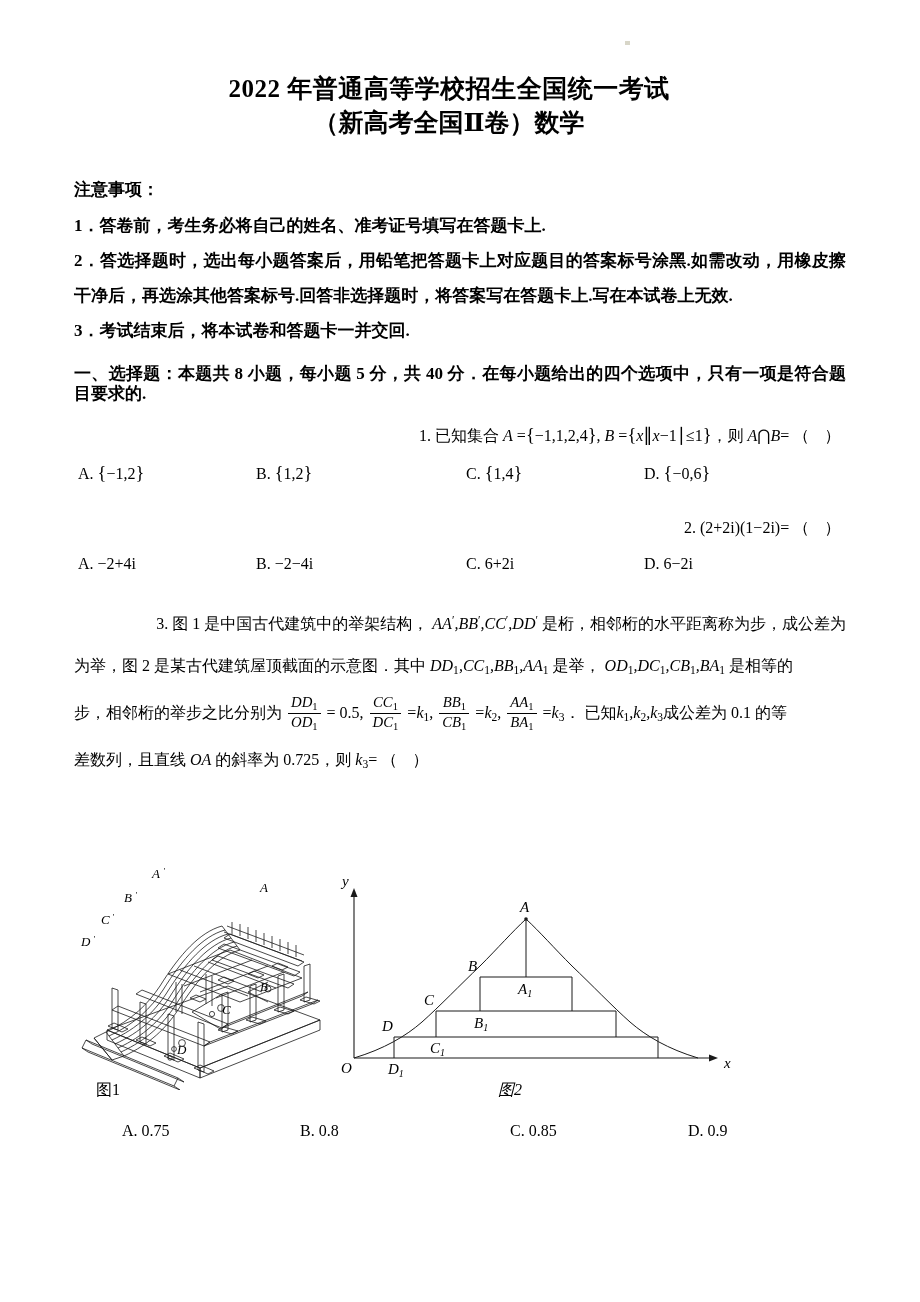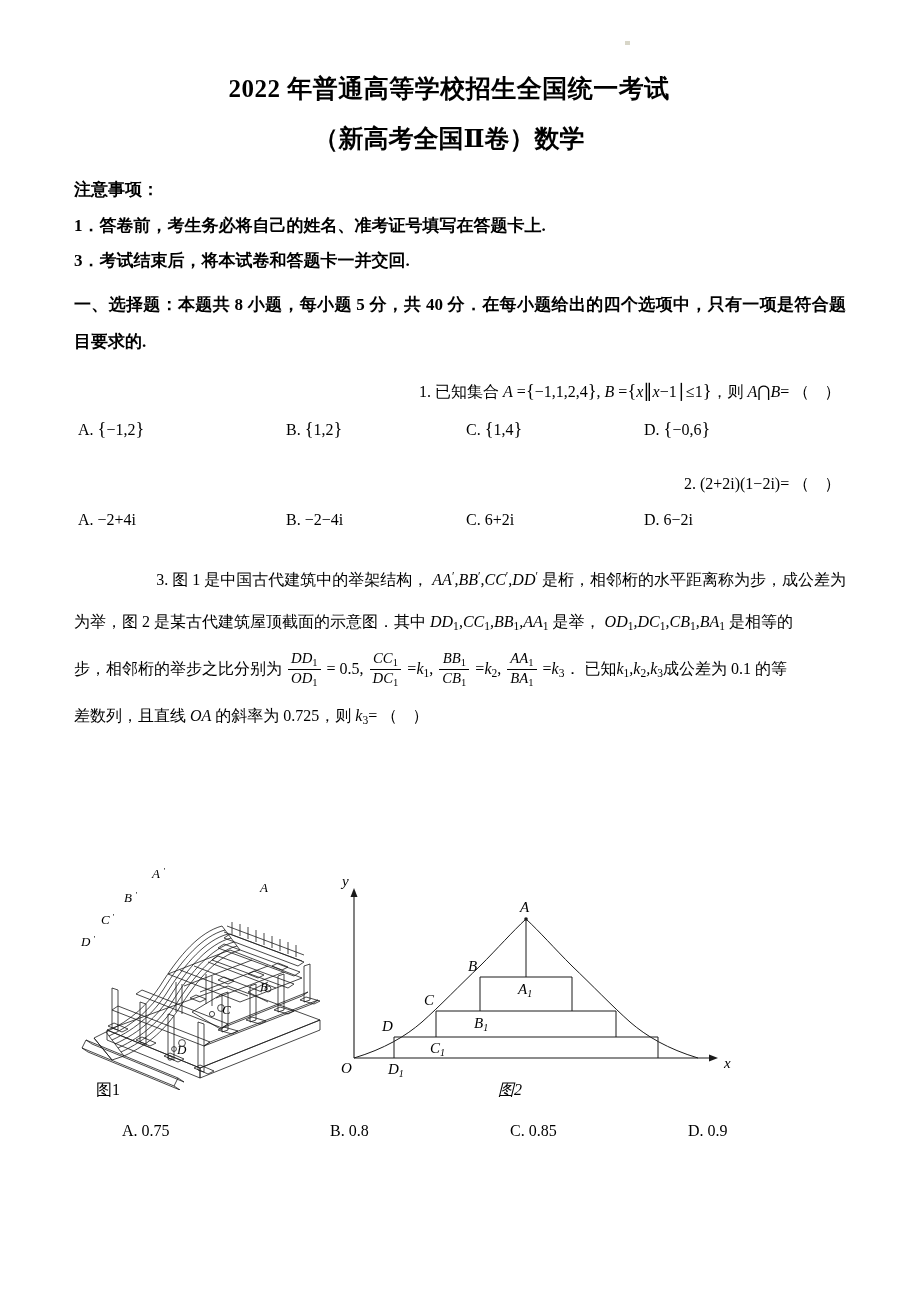--- a/index.html
+++ b/index.html
@@ -38,21 +38,20 @@
   .title-main {
     font-size: 25px;
     font-weight: bold;
     letter-spacing: 0.5px;
     line-height: 34px;
   }
   .title-sub {
     font-size: 25px;
     font-weight: bold;
     line-height: 34px;
-    margin-top: 16px;
   }
 
   
   .content {
     position: absolute;
     left: 74px;
     top: 174px;
     width: 772px;
   }
   .notice-head {
@@ -66,22 +65,22 @@
     font-weight: bold;
     line-height: 35px;
     text-align: justify;
     margin-bottom: 0px;
   }
   .notice-item .num { font-weight: bold; }
 
   .section-head {
     font-size: 17px;
     font-weight: bold;
-    line-height: 37px;
-    margin-top: 8px;
+    line-height: 20px;
+    margin-top: 16px;
     text-align: justify;
   }
 
   .qline {
     font-size: 16px;
     line-height: 34px;
     font-weight: normal;
   }
   .q-stem {
     margin-top: 14px;
@@ -95,21 +94,21 @@
     height: 34px;
     margin-top: 10px;
     font-size: 16px;
   }
   .opt {
     position: absolute;
     top: 0;
     white-space: nowrap;
   }
   .opt.a { left: 4px; }
-  .opt.b { left: 212px; }
+  .opt.b { left: 182px; }
   .opt.c { left: 392px; }
   .opt.d { left: 570px; }
 
   
   .mi { font-family: "Liberation Serif", serif; font-style: italic; }
   .mn { font-family: "Liberation Serif", serif; font-style: normal; }
   .sub {
     font-size: 0.72em;
     vertical-align: -0.28em;
     font-style: normal;
@@ -173,20 +172,23 @@
   </div>
 
   <div class="content">
 
     <div class="notice-head">注意事项：</div>
 
     <div class="notice-item">
       <span class="num">1．</span><span>答卷前，考生务必将自己的姓名、准考证号填写在答题卡上.</span>
     </div>
 
+    <div class="notice-item">
+      <span class="num">2．</span><span>答选择题时，选出每小题答案后，用铅笔把答题卡上对应题目的答案标号涂黑.如需改动，用橡皮擦干净后，再选涂其他答案标号.回答非选择题时，将答案写在答题卡上.写在本试卷上无效.</span>
+    </div>
 
     <div class="notice-item">
       <span class="num">3．</span><span>考试结束后，将本试卷和答题卡一并交回.</span>
     </div>
 
     <div class="section-head">一、选择题：本题共 8 小题，每小题 5 分，共 40 分．在每小题给出的四个选项中，只有一项是符合题目要求的.</div>
 
     <div class="qline q-stem">
       <span>1.</span>
       <span>已知集合</span>

